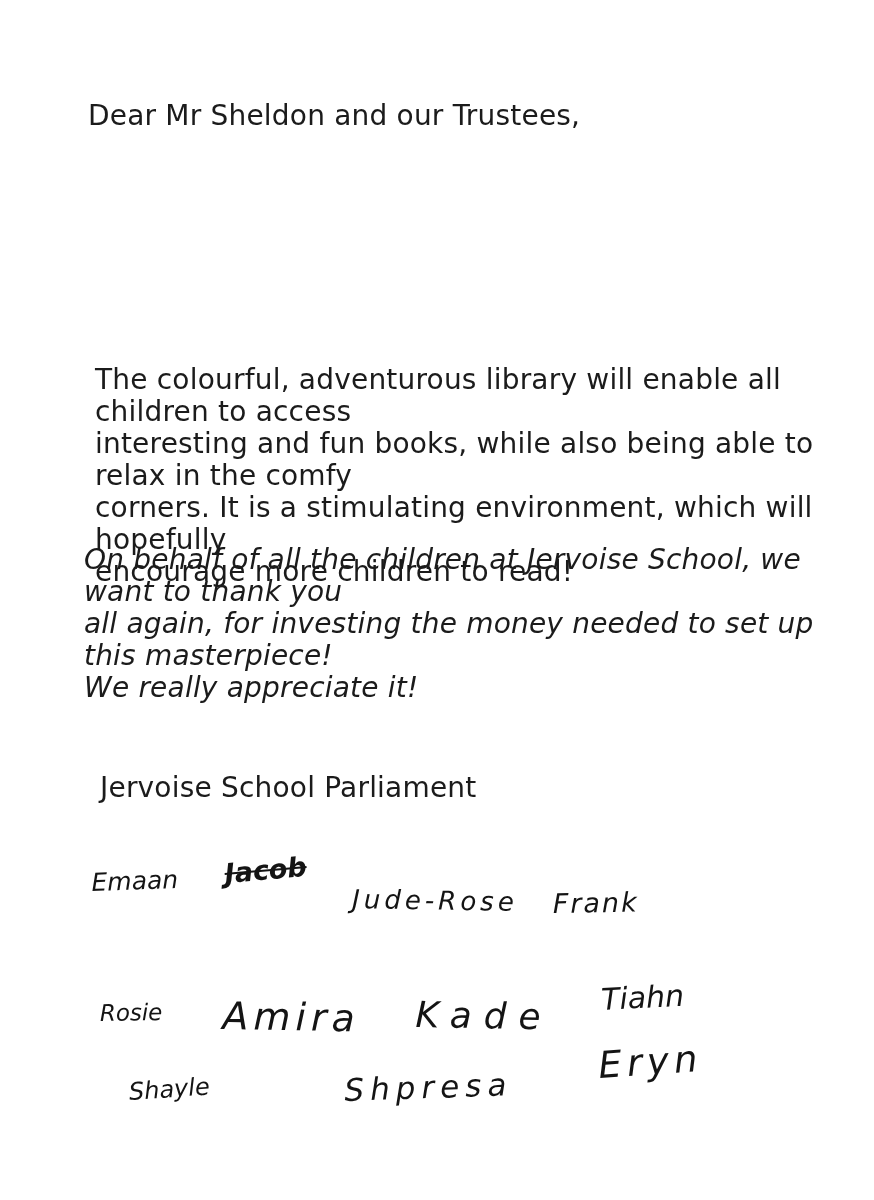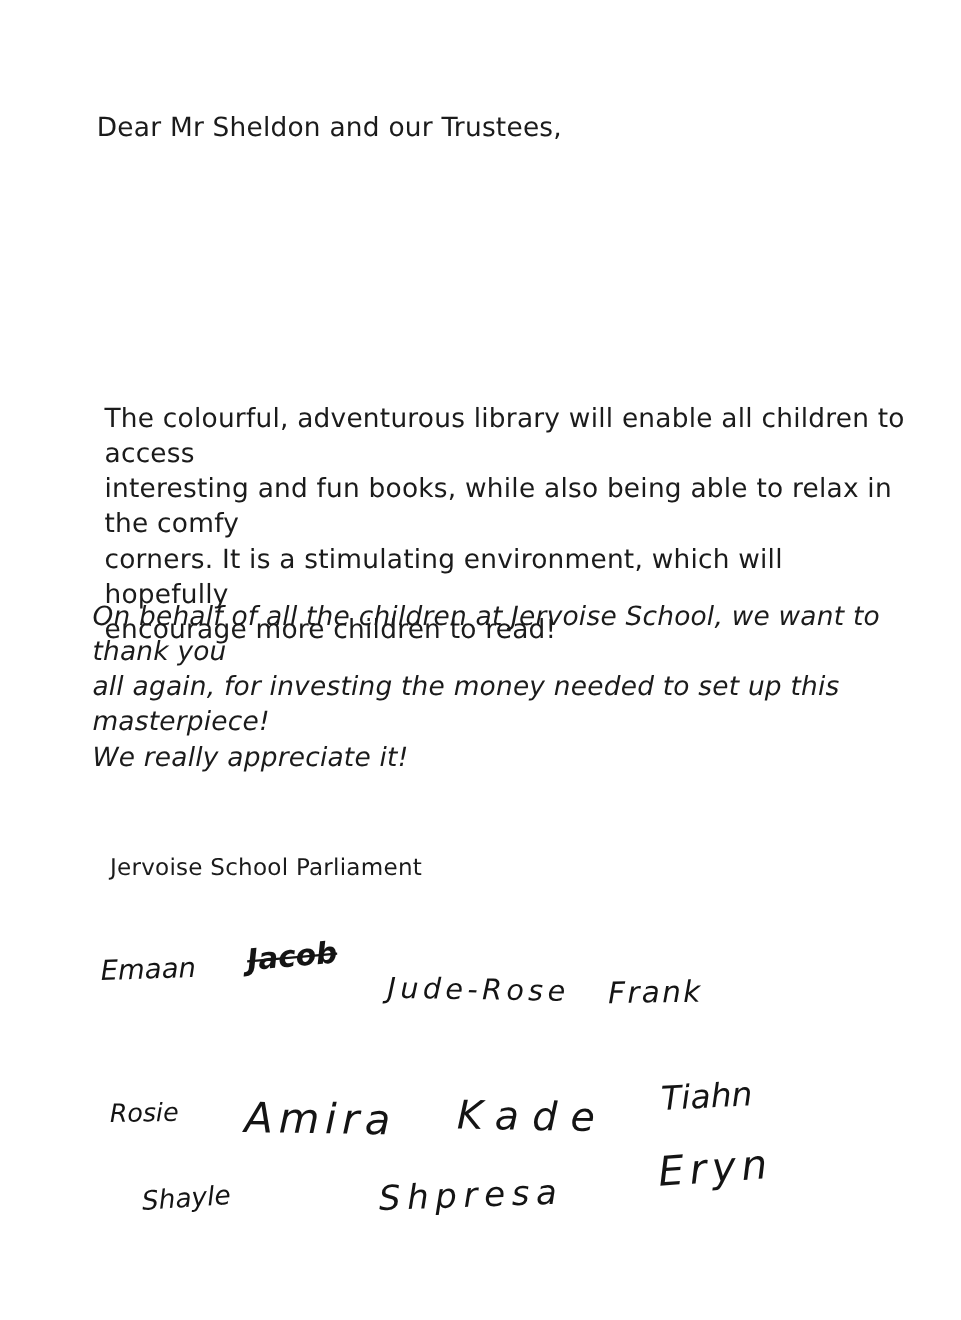--- a/index.html
+++ b/index.html
@@ -11,32 +11,32 @@
     position: relative;
     width: 874px;
     height: 1200px;
     background: #ffffff;
     overflow: hidden;
     font-family: "DejaVu Sans", sans-serif;
     color: #1b1b1b;
   }
   .letter-text {
     position: absolute;
-    font-size: 24px;
+    font-size: 28px;
     line-height: 32px;
     letter-spacing: 0.2px;
     white-space: pre-line;
     color: #1b1b1b;
   }
   .salutation   { left: 88px;  top: 100px; }
   .para-1       { left: 90px;  top: 184px; width: 730px; }
   .para-2       { left: 95px;  top: 364px; width: 730px; }
   .para-3       { left: 84px;  top: 544px; width: 740px; font-style: italic; }
   .closing      { left: 100px; top: 690px; }
-  .signoff      { left: 100px; top: 772px; font-size: 21px; text-align: right; }
+  .signoff      { left: 100px; top: 772px; font-size: 28px; text-align: right; }
 
   
   .sig {
     position: absolute;
     font-family: "DejaVu Sans", sans-serif;
     font-style: italic;
     color: #141414;
     white-space: nowrap;
     transform-origin: left bottom;
   }

